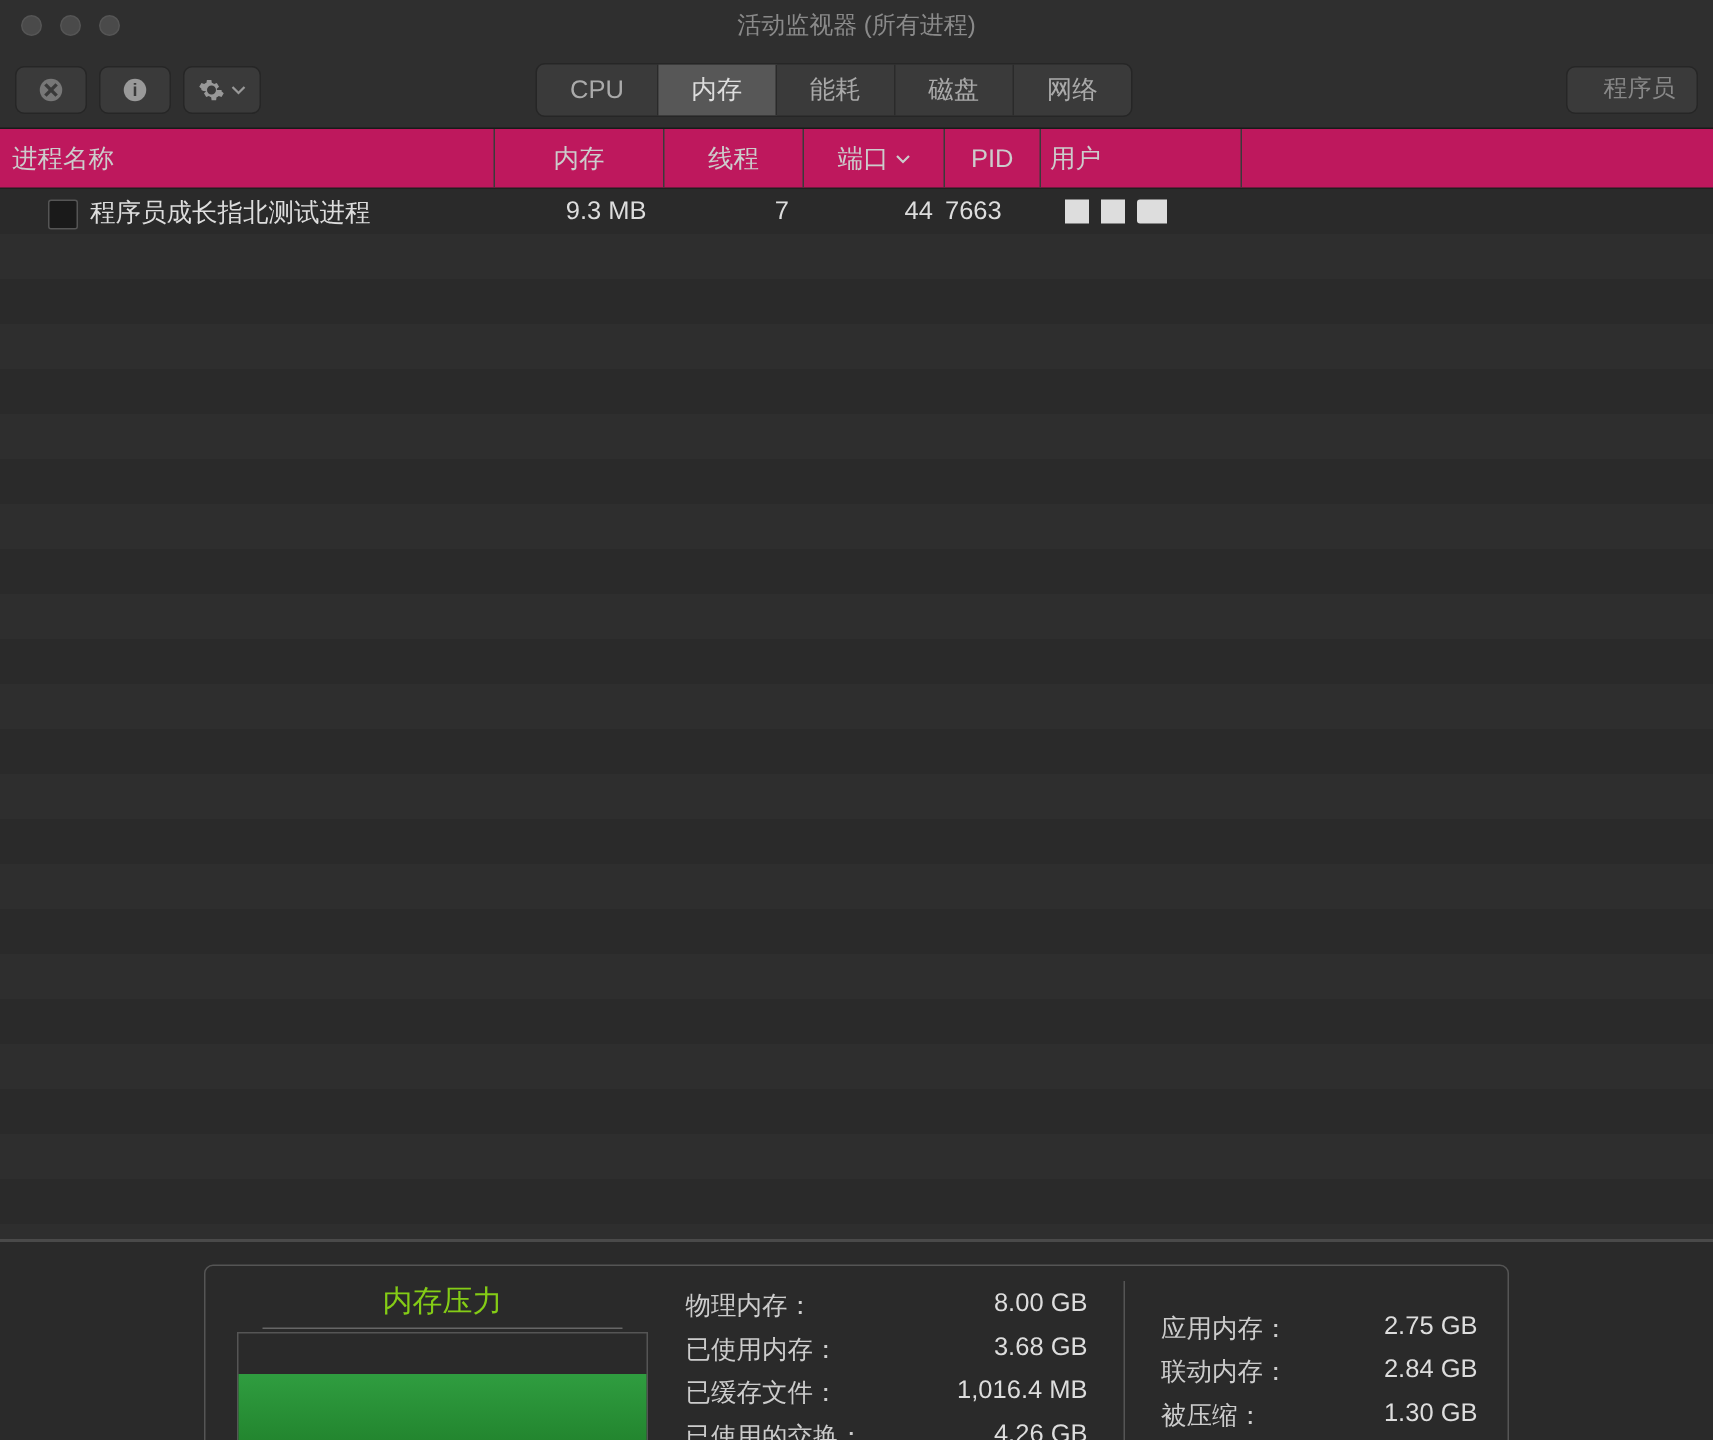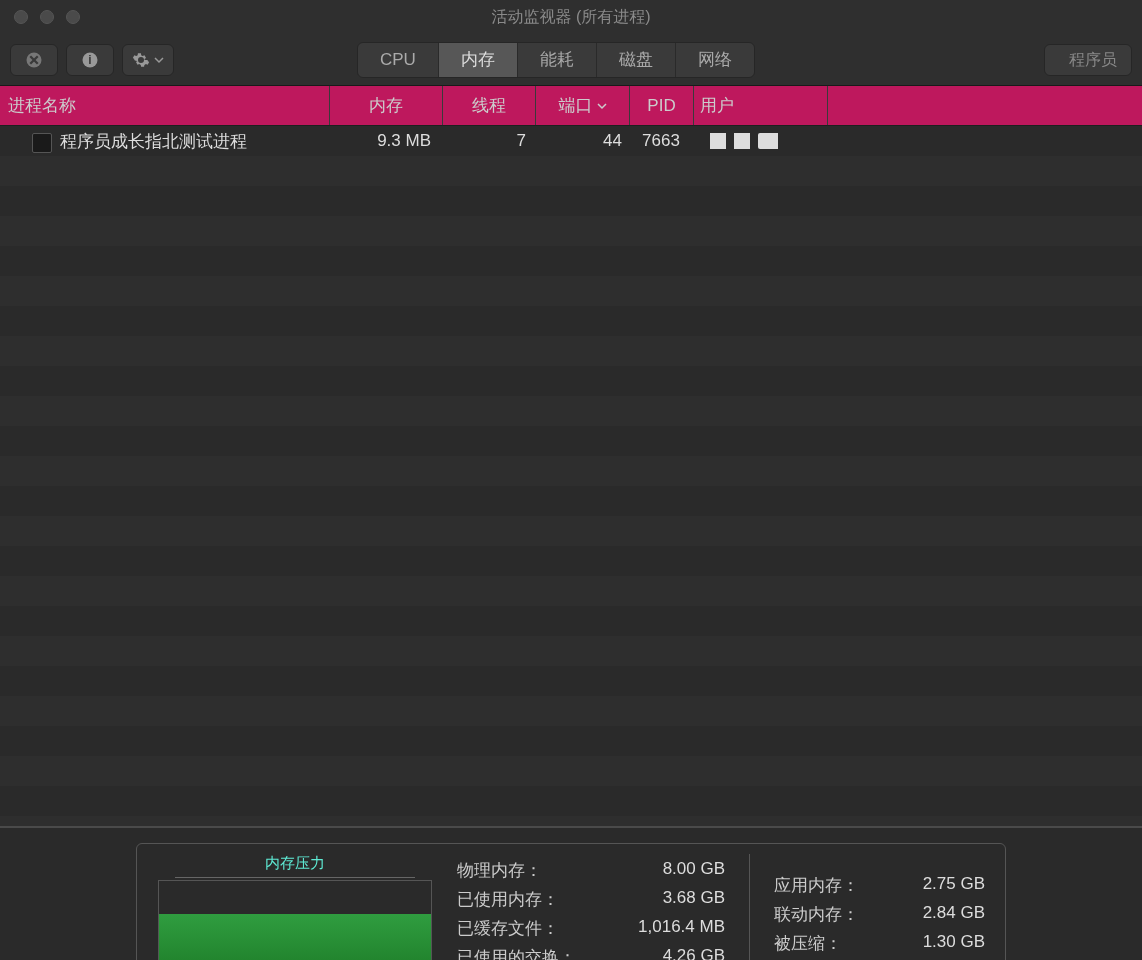--- a/index.html
+++ b/index.html
@@ -163,21 +163,21 @@
       width: 20px;
       height: 20px;
       background: #1a1a1a;
       border: 1px solid #555;
       border-radius: 2px;
       flex-shrink: 0;
     }
     .cell-mem { width: 113px; text-align: right; padding-right: 12px; }
     .cell-threads { width: 93px; text-align: right; padding-right: 10px; }
     .cell-ports { width: 94px; text-align: right; padding-right: 8px; }
-    .cell-pid { width: 64px; text-align: center; padding-right: 2px; }
+    .cell-pid { width: 64px; text-align: left; padding-right: 2px; }
     .cell-user { width: 134px; padding-left: 16px; display: flex; gap: 8px; align-items: center; }
     .redacted { width: 16px; height: 16px; background: #ddd; }
     .redacted.small { width: 20px; border-radius: 2px 0 0 2px; }
     .footer-panel {
       height: 174px;
       background: #2a2a2a;
       border-top: 2px solid #4a4a4a;
       display: flex;
       align-items: center;
       justify-content: center;
@@ -192,22 +192,22 @@
       gap: 24px;
       height: 142px;
     }
     .pressure-col {
       display: flex;
       flex-direction: column;
       align-items: center;
       width: 276px;
     }
     .pressure-title {
-      color: #5eead4;
-      font-size: 15px;
+      color: #84cc16;
+      font-size: 20px;
       margin-bottom: 4px;
     }
     .pressure-divider {
       width: 240px;
       border-top: 1px solid #666;
       margin-bottom: 2px;
     }
     .pressure-graph {
       width: 274px;
       height: 92px;

